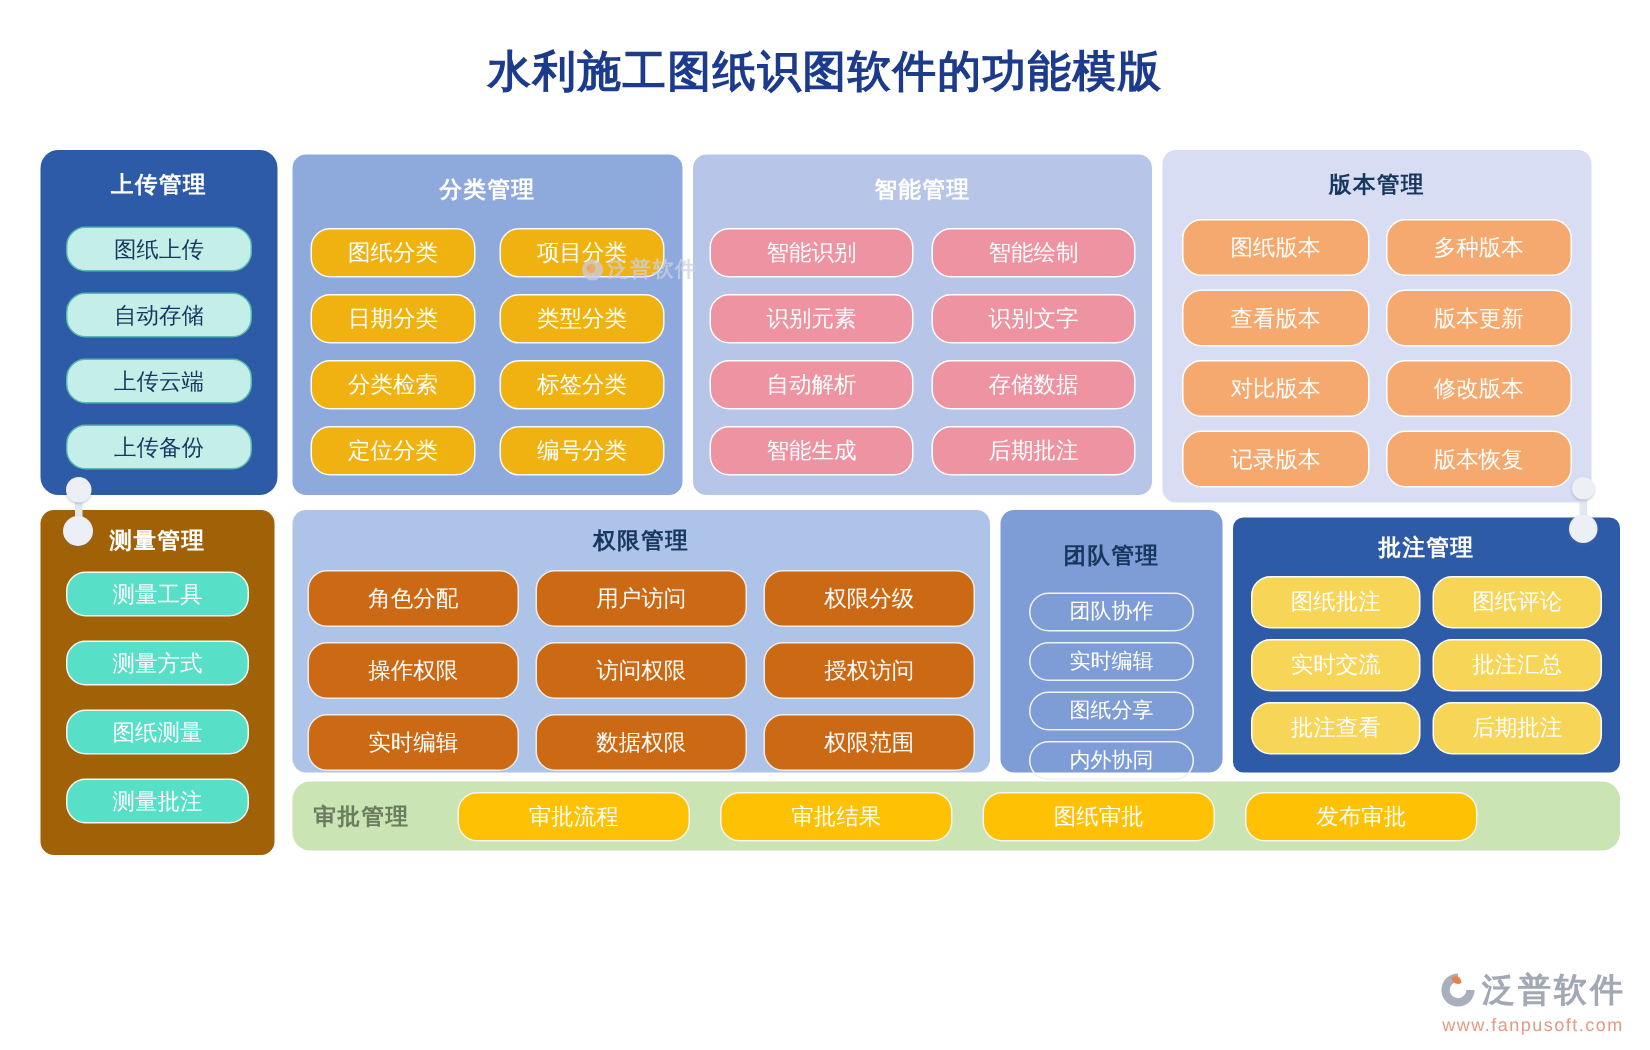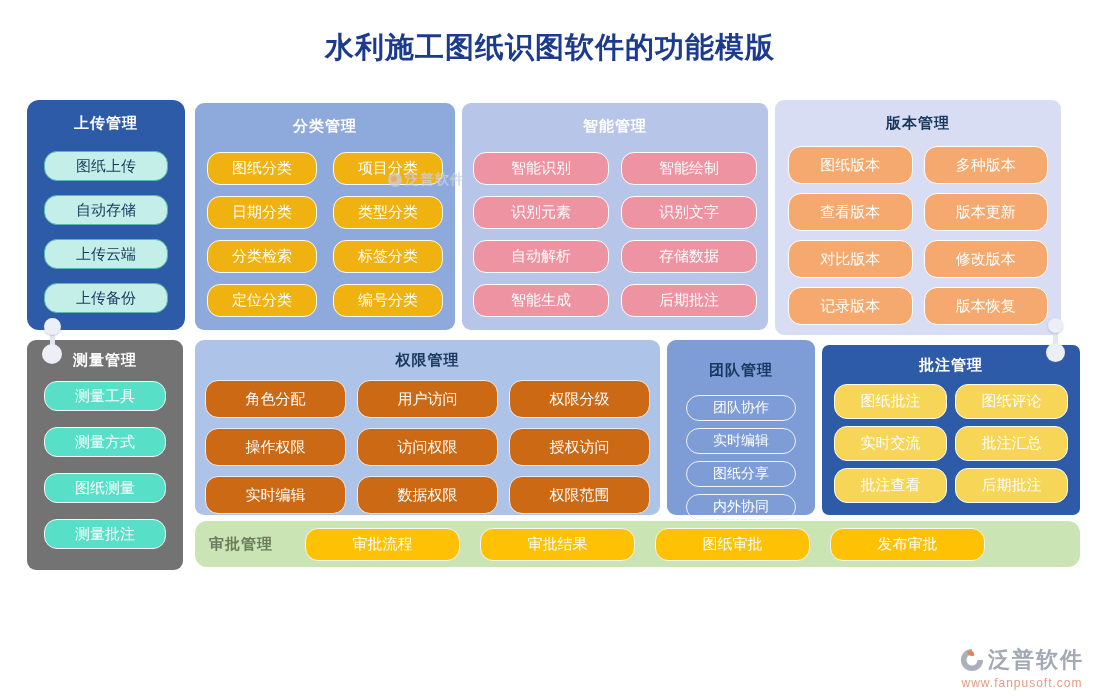--- a/index.html
+++ b/index.html
@@ -25,21 +25,21 @@
   
   #upload-panel{left:27px;top:100px;width:158px;height:230px;background:#2e5ba8;border-radius:12px;}
   #upload-panel .panel-title{padding-top:14px;}
   .col-list{display:flex;flex-direction:column;align-items:center;}
   .btn-teal-light{
     width:124px;height:30px;margin-top:14px;background:#c4efe8;
     border:1px solid #58b9af;color:#17375e;font-size:15px;
   }
   #upload-panel .btn-teal-light:first-child{margin-top:18px;}
   
-  #measure-panel{left:27px;top:340px;width:156px;height:230px;background:#737373;}
+  #measure-panel{left:27px;top:340px;width:156px;height:230px;background:#a16207;}
   #measure-panel .panel-title{padding-top:11px;}
   .btn-teal{
     width:122px;height:30px;margin-top:16px;background:#57dfc7;
     border:1px solid #f4f7f4;color:#ffffff;font-size:15px;
   }
   #measure-panel .btn-teal:first-child{margin-top:11px;}
   
   #classify-panel{left:195px;top:103px;width:260px;height:227px;background:#8ea9db;}
   #classify-panel .panel-title{padding-top:14px;}
   .grid2{display:grid;grid-template-columns:repeat(2,1fr);}

